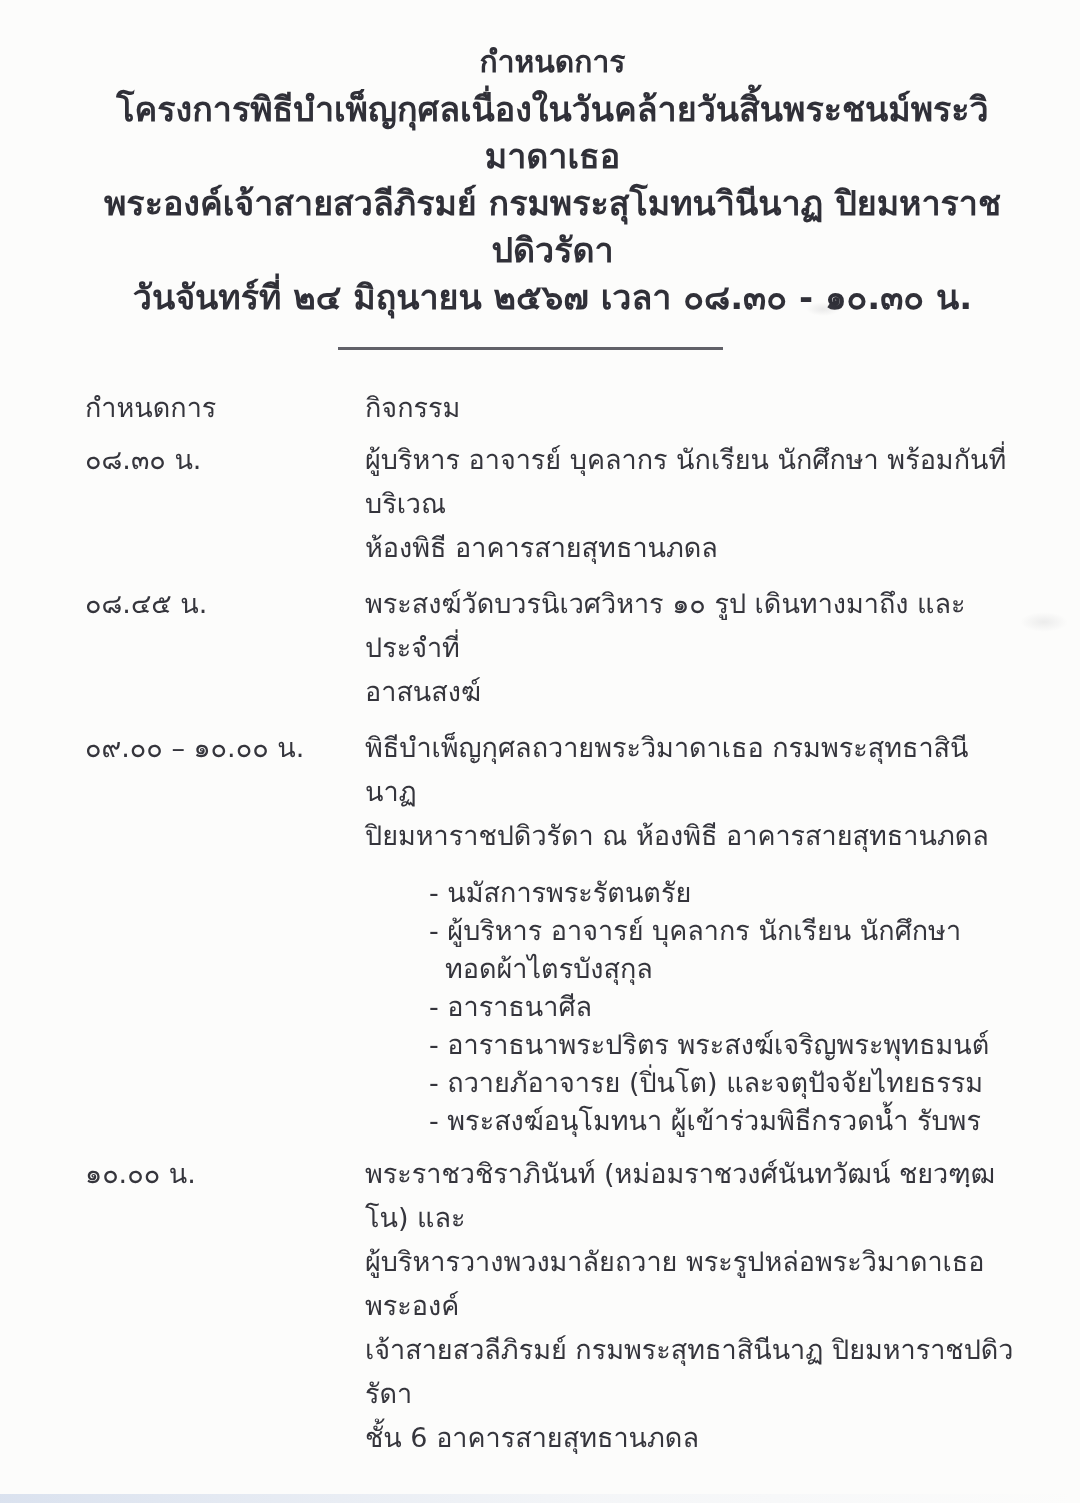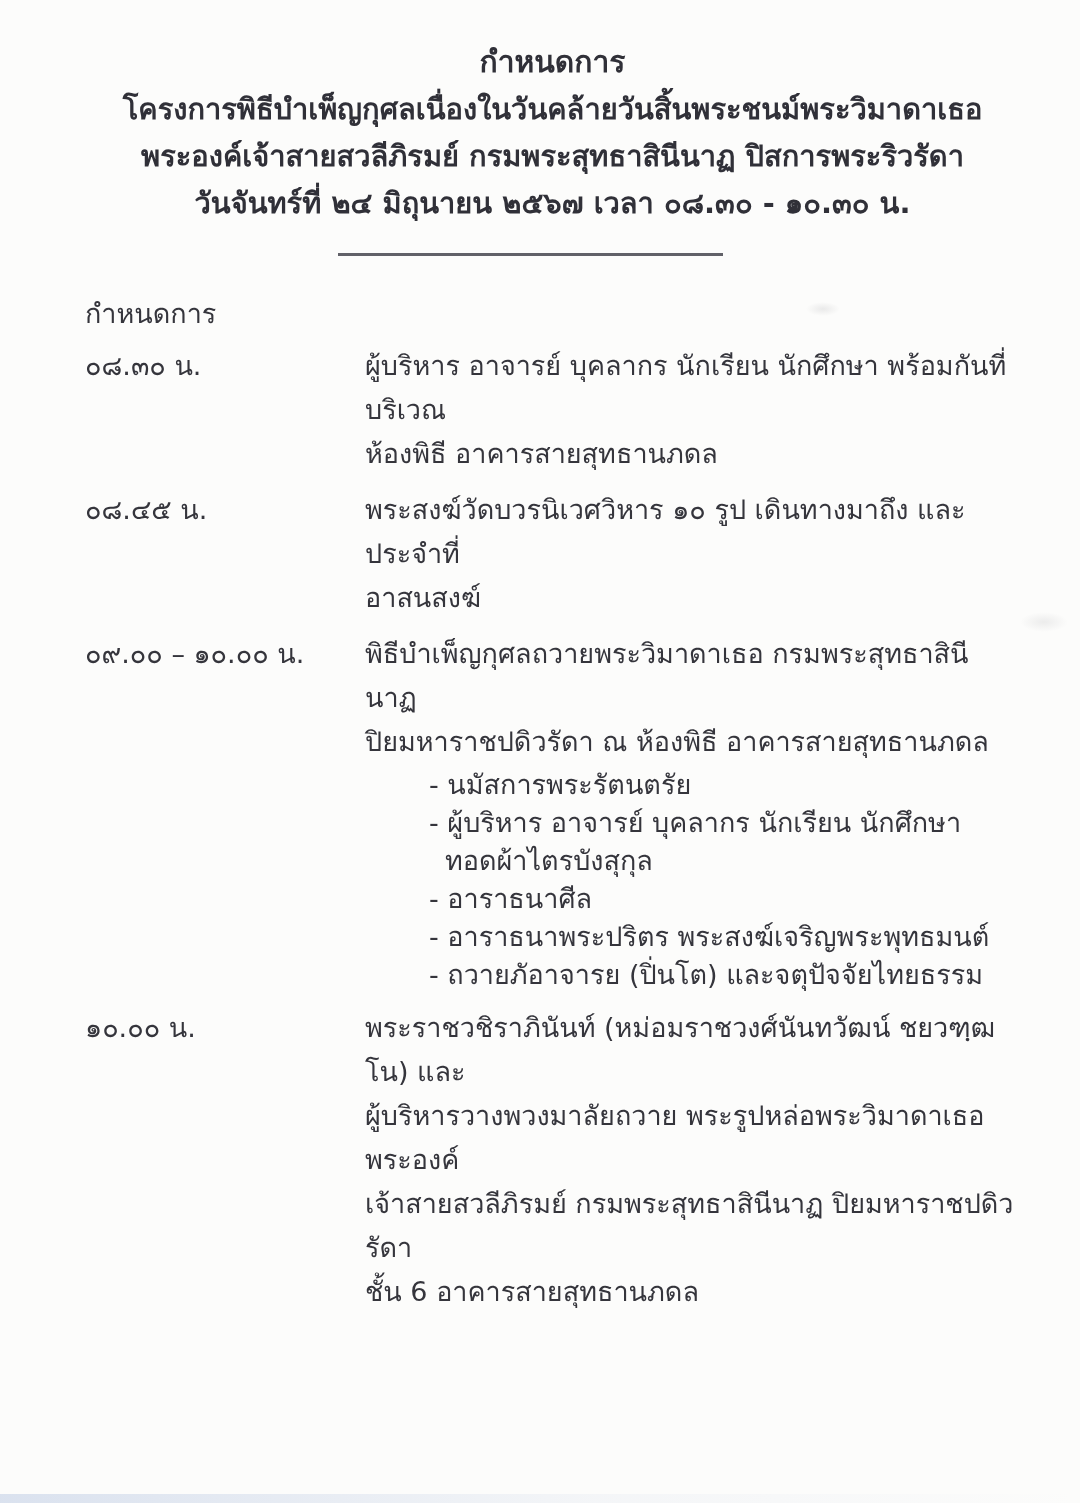--- a/index.html
+++ b/index.html
@@ -8,59 +8,60 @@
     background:#fcfcfb;
     color:#35353c;
     font-family:"DejaVu Sans","Liberation Sans",sans-serif;
     position:relative;overflow:hidden;
   }
   .page{position:absolute;inset:0;padding:32px 60px 0 85px;box-sizing:border-box;}
 
   
   .doc-header{text-align:center;font-weight:600;color:#303038;}
   .doc-title{font-size:30px;line-height:48px;margin-top:6px;}
-  .doc-sub{font-size:29px;line-height:47px;}
+  .doc-sub{font-size:34px;line-height:47px;}
   hr.divider{border:none;border-top:3px solid #616168;width:385px;margin:26px 0 0 253px;}
 
   
   .schedule{margin-top:36px;font-size:27px;}
   .srow{display:grid;grid-template-columns:280px 1fr;align-items:start;margin-bottom:12px;}
   .srow.head{margin-bottom:8px;}
   .cell{line-height:44px;white-space:pre-line;}
   .time-cell{line-height:44px;}
   .head .cell,.head .time-cell{white-space:normal;}
-  .sublist{margin-top:2px;}
+  .sublist{margin-top:16px;}
   .sub-item{line-height:38px;white-space:pre-line;padding-left:80px;text-indent:-16px;}
 
   
   .smudge-a{position:absolute;top:302px;right:240px;width:34px;height:14px;
     background:radial-gradient(ellipse at center,rgba(120,120,125,.14),rgba(120,120,125,0) 70%);}
   .smudge-b{position:absolute;top:612px;right:12px;width:48px;height:20px;
     background:radial-gradient(ellipse at center,rgba(120,120,125,.12),rgba(120,120,125,0) 70%);}
   .bottom-tint{position:absolute;bottom:0;left:0;width:100%;height:9px;
     background:linear-gradient(90deg,rgba(140,165,210,.30),rgba(150,170,210,.08) 55%,rgba(150,170,210,0));}
 </style>
 </head>
 <body>
 
 <div class="page">
 
   <header class="doc-header">
     <div class="doc-title">กำหนดการ</div>
     <div class="doc-sub">โครงการพิธีบำเพ็ญกุศลเนื่องในวันคล้ายวันสิ้นพระชนม์พระวิมาดาเธอ</div>
-    <div class="doc-sub">พระองค์เจ้าสายสวลีภิรมย์ กรมพระสุทธาสินีนาฏ ปิสการพระริวรัดา</div>
+    <div class="doc-sub">พระองค์เจ้าสายสวลีภิรมย์ กรมพระสุโมทนาินีนาฏ ปิยมหาราชปดิวรัดา</div>
     <div class="doc-sub">วันจันทร์ที่ ๒๔ มิถุนายน ๒๕๖๗ เวลา ๐๘.๓๐ - ๑๐.๓๐ น.</div>
   </header>
 
   <hr class="divider">
 
   <section class="schedule">
 
     <div class="srow head">
       <div class="time-cell">กำหนดการ</div>
+      <div class="cell">กิจกรรม</div>
     </div>
 
     <div class="srow">
       <div class="time-cell">๐๘.๓๐ น.</div>
       <div class="cell">ผู้บริหาร อาจารย์ บุคลากร นักเรียน นักศึกษา พร้อมกันที่บริเวณ
 ห้องพิธี อาคารสายสุทธานภดล</div>
     </div>
 
     <div class="srow">
       <div class="time-cell">๐๘.๔๕ น.</div>
@@ -73,20 +74,21 @@
       <div>
         <div class="cell">พิธีบำเพ็ญกุศลถวายพระวิมาดาเธอ กรมพระสุทธาสินีนาฏ
 ปิยมหาราชปดิวรัดา ณ ห้องพิธี อาคารสายสุทธานภดล</div>
         <div class="sublist">
           <div class="sub-item">- นมัสการพระรัตนตรัย</div>
           <div class="sub-item">- ผู้บริหาร อาจารย์ บุคลากร นักเรียน นักศึกษา
 ทอดผ้าไตรบังสุกุล</div>
           <div class="sub-item">- อาราธนาศีล</div>
           <div class="sub-item">- อาราธนาพระปริตร พระสงฆ์เจริญพระพุทธมนต์</div>
           <div class="sub-item">- ถวายภัอาจารย (ปิ่นโต) และจตุปัจจัยไทยธรรม</div>
+          <div class="sub-item">- พระสงฆ์อนุโมทนา ผู้เข้าร่วมพิธีกรวดน้ำ  รับพร</div>
         </div>
       </div>
     </div>
 
     <div class="srow">
       <div class="time-cell">๑๐.๐๐ น.</div>
       <div class="cell">พระราชวชิราภินันท์ (หม่อมราชวงศ์นันทวัฒน์ ชยวฑฺฒโน) และ
 ผู้บริหารวางพวงมาลัยถวาย พระรูปหล่อพระวิมาดาเธอ พระองค์
 เจ้าสายสวลีภิรมย์ กรมพระสุทธาสินีนาฏ ปิยมหาราชปดิวรัดา
 ชั้น 6 อาคารสายสุทธานภดล</div>

